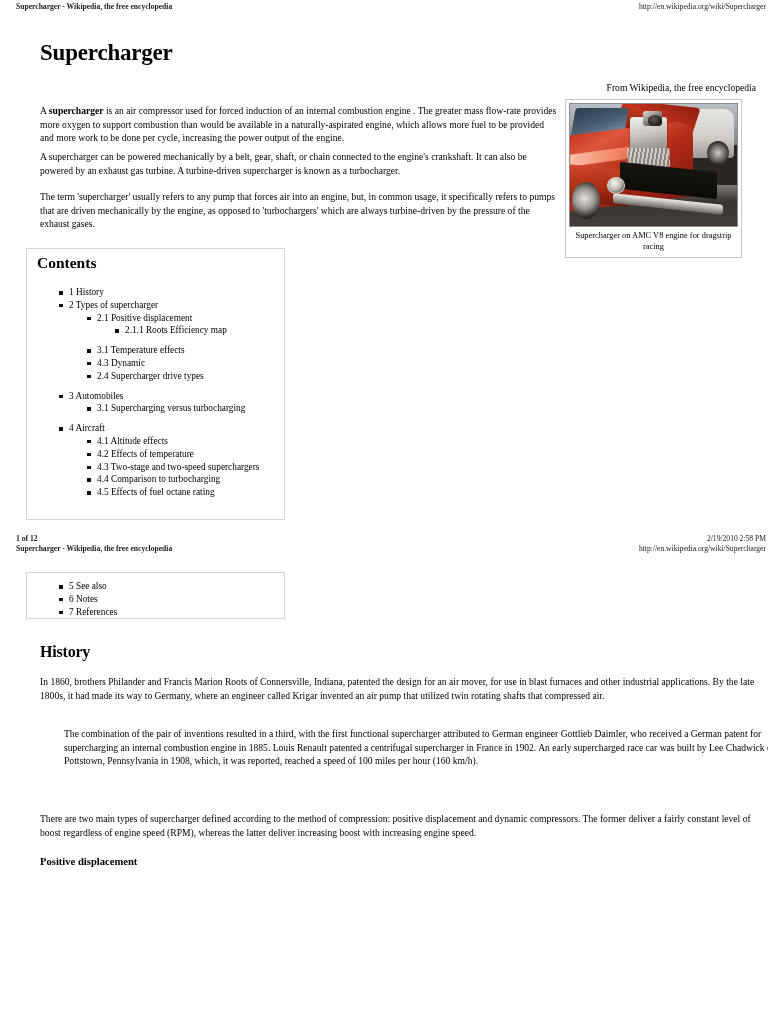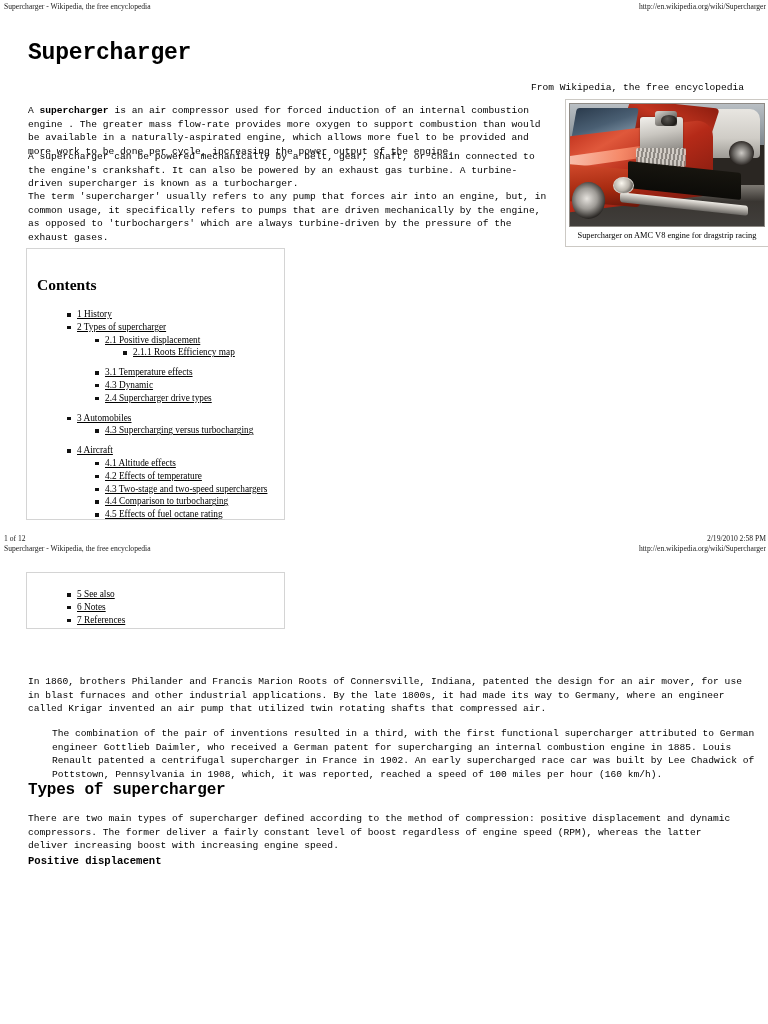--- a/index.html
+++ b/index.html
@@ -19,33 +19,32 @@
 
   
   .runhead {
     position: absolute;
     left: 0; right: 0;
     font-size: 7.6px;
     line-height: 10px;
     color: #1a1a1a;
     font-family: "Liberation Serif", "DejaVu Serif", serif;
   }
-  .runhead .left  { position: absolute; left: 4px; white-space: nowrap; }
+  .runhead .left  { position: absolute; left: 16px; white-space: nowrap; font-weight: bold; }
   .runhead .right { position: absolute; right: 2px; white-space: nowrap; }
 
   #page1-head { top: 2px; }
   #page1-foot { top: 534px; }
   #page2-head { top: 544px; }
 
   
   .article {
     position: absolute;
-    left: 28px;
+    left: 40px;
     width: 716px;
-    font-family: Liberation Mono, monospace;
   }
 
   h1.title {
     font-size: 23px;
     font-weight: bold;
     margin: 0;
     letter-spacing: -0.2px;
     line-height: 26px;
   }
   .tagline {
@@ -84,23 +83,22 @@
   }
   .toc-title {
     font-size: 15.5px;
     font-weight: bold;
     margin: 0;
     padding: 0;
     line-height: 19px;
   }
   ul.toc {
     list-style: none;
-    margin: 8px;
+    margin: 0;
     padding: 0;
-    text-decoration: underline;
   }
   ul.toc li {
     font-size: 9.3px;
     line-height: 12.8px;
     position: relative;
     padding-left: 10px;
     white-space: nowrap;
   }
   ul.toc li::before {
     content: "";
@@ -257,21 +255,21 @@
   </div>
 
   <div class="article" style="top: 104px; width: 520px;">
     <p class="body"><span>A </span><b>supercharger</b> <span>is an air compressor used for forced induction of an internal combustion engine . The greater mass flow-rate provides more oxygen to support combustion than would be available in a naturally-aspirated engine, which allows more fuel to be provided and more work to be done per cycle, increasing the power output of the engine.</span></p>
   </div>
 
   <div class="article" style="top: 190px; width: 520px;">
     <p class="body">The term 'supercharger' usually refers to any pump that forces air into an engine, but, in common usage, it specifically refers to pumps that are driven mechanically by the engine, as opposed to 'turbochargers' which are always turbine-driven by the pressure of the exhaust gases.</p>
   </div>
 
-  <div class="thumb" style="left: 565px; top: 99px; width: 204px;">
+  <div class="thumb" style="left: 565px; top: 99px; width: 177px;">
     <div class="thumb-photo">
       <div class="sky"></div>
       <div class="ground"></div>
       <div class="bg-car"></div>
       <div class="bg-wheel"></div>
       <div class="hood-open"></div>
       <div class="windshield"></div>
       <div class="hood"></div>
       <div class="fender-hi"></div>
       <div class="body-low"></div>
@@ -280,71 +278,71 @@
       <div class="scoop"></div>
       <div class="headers"></div>
       <div class="grille"></div>
       <div class="bumper"></div>
       <div class="headlight"></div>
       <div class="front-wheel"></div>
     </div>
     <div class="thumb-caption">Supercharger on AMC V8 engine for dragstrip racing</div>
   </div>
 
-  <div class="toc-box" style="left: 26px; top: 248px; width: 259px; height: 272px; padding: 26px 10px 0 10px;">
+  <div class="toc-box" style="left: 26px; top: 248px; width: 259px; height: 272px; padding: 4px 10px 0 10px;">
     <div class="toc-title">Contents</div>
     <ul class="toc" style="margin-top: 14px;">
       <li class="lvl1">1 History</li>
       <li class="lvl1">2 Types of supercharger</li>
       <li class="lvl2">2.1 Positive displacement</li>
       <li class="lvl3">2.1.1 Roots Efficiency map</li>
       <li class="lvl2 gap">3.1 Temperature effects</li>
       <li class="lvl2">4.3 Dynamic</li>
       <li class="lvl2">2.4 Supercharger drive types</li>
       <li class="lvl1 gap">3 Automobiles</li>
-      <li class="lvl2">4.3 Supercharging versus turbocharging</li>
+      <li class="lvl2">3.1 Supercharging versus turbocharging</li>
       <li class="lvl1 gap">4 Aircraft</li>
       <li class="lvl2">4.1 Altitude effects</li>
       <li class="lvl2">4.2 Effects of temperature</li>
       <li class="lvl2">4.3 Two-stage and two-speed superchargers</li>
       <li class="lvl2">4.4 Comparison to turbocharging</li>
       <li class="lvl2">4.5 Effects of fuel octane rating</li>
     </ul>
   </div>
 
   <div class="runhead" id="page1-foot">
     <span class="left">1 of 12</span>
     <span class="right">2/19/2010 2:58 PM</span>
   </div>
 
   <div class="runhead" id="page2-head">
     <span class="left">Supercharger - Wikipedia, the free encyclopedia</span>
     <span class="right">http://en.wikipedia.org/wiki/Supercharger</span>
   </div>
 
-  <div class="toc-box" style="left: 26px; top: 572px; width: 259px; height: 57px; padding: 7px 10px 0 10px;">
+  <div class="toc-box" style="left: 26px; top: 572px; width: 259px; height: 47px; padding: 7px 10px 0 10px;">
     <ul class="toc">
       <li class="lvl1">5 See also</li>
       <li class="lvl1">6 Notes</li>
       <li class="lvl1">7 References</li>
     </ul>
   </div>
 
+  <div class="article" style="top: 642px;">
+    <h2 class="section">History</h2>
+  </div>
 
   <div class="article" style="top: 675px;">
     <p class="body">In 1860, brothers Philander and Francis Marion Roots of Connersville, Indiana, patented the design for an air mover, for use in blast furnaces and other industrial applications. By the late 1800s, it had made its way to Germany, where an engineer called Krigar invented an air pump that utilized twin rotating shafts that compressed air.</p>
   </div>
 
   <div class="article" style="top: 727px; margin-left: 24px;">
     <p class="body">The combination of the pair of inventions resulted in a third, with the first functional supercharger attributed to German engineer Gottlieb Daimler, who received a German patent for supercharging an internal combustion engine in 1885. Louis Renault patented a centrifugal supercharger in France in 1902. An early supercharged race car was built by Lee Chadwick of Pottstown, Pennsylvania in 1908, which, it was reported, reached a speed of 100 miles per hour (160 km/h).</p>
   </div>
 
-  <div class="article" style="top: 781px;">
-    <h2 class="section">Types of supercharger</h2>
-  </div>
 
   <div class="article" style="top: 855px;">
     <h3 class="subsection">Positive displacement</h3>
   </div>
 
   <div class="article" style="top: 812px;">
     <p class="body">There are two main types of supercharger defined according to the method of compression: positive displacement and dynamic compressors. The former deliver a fairly constant level of boost regardless of engine speed (RPM), whereas the latter deliver increasing boost with increasing engine speed.</p>
   </div>
 
 </div>

